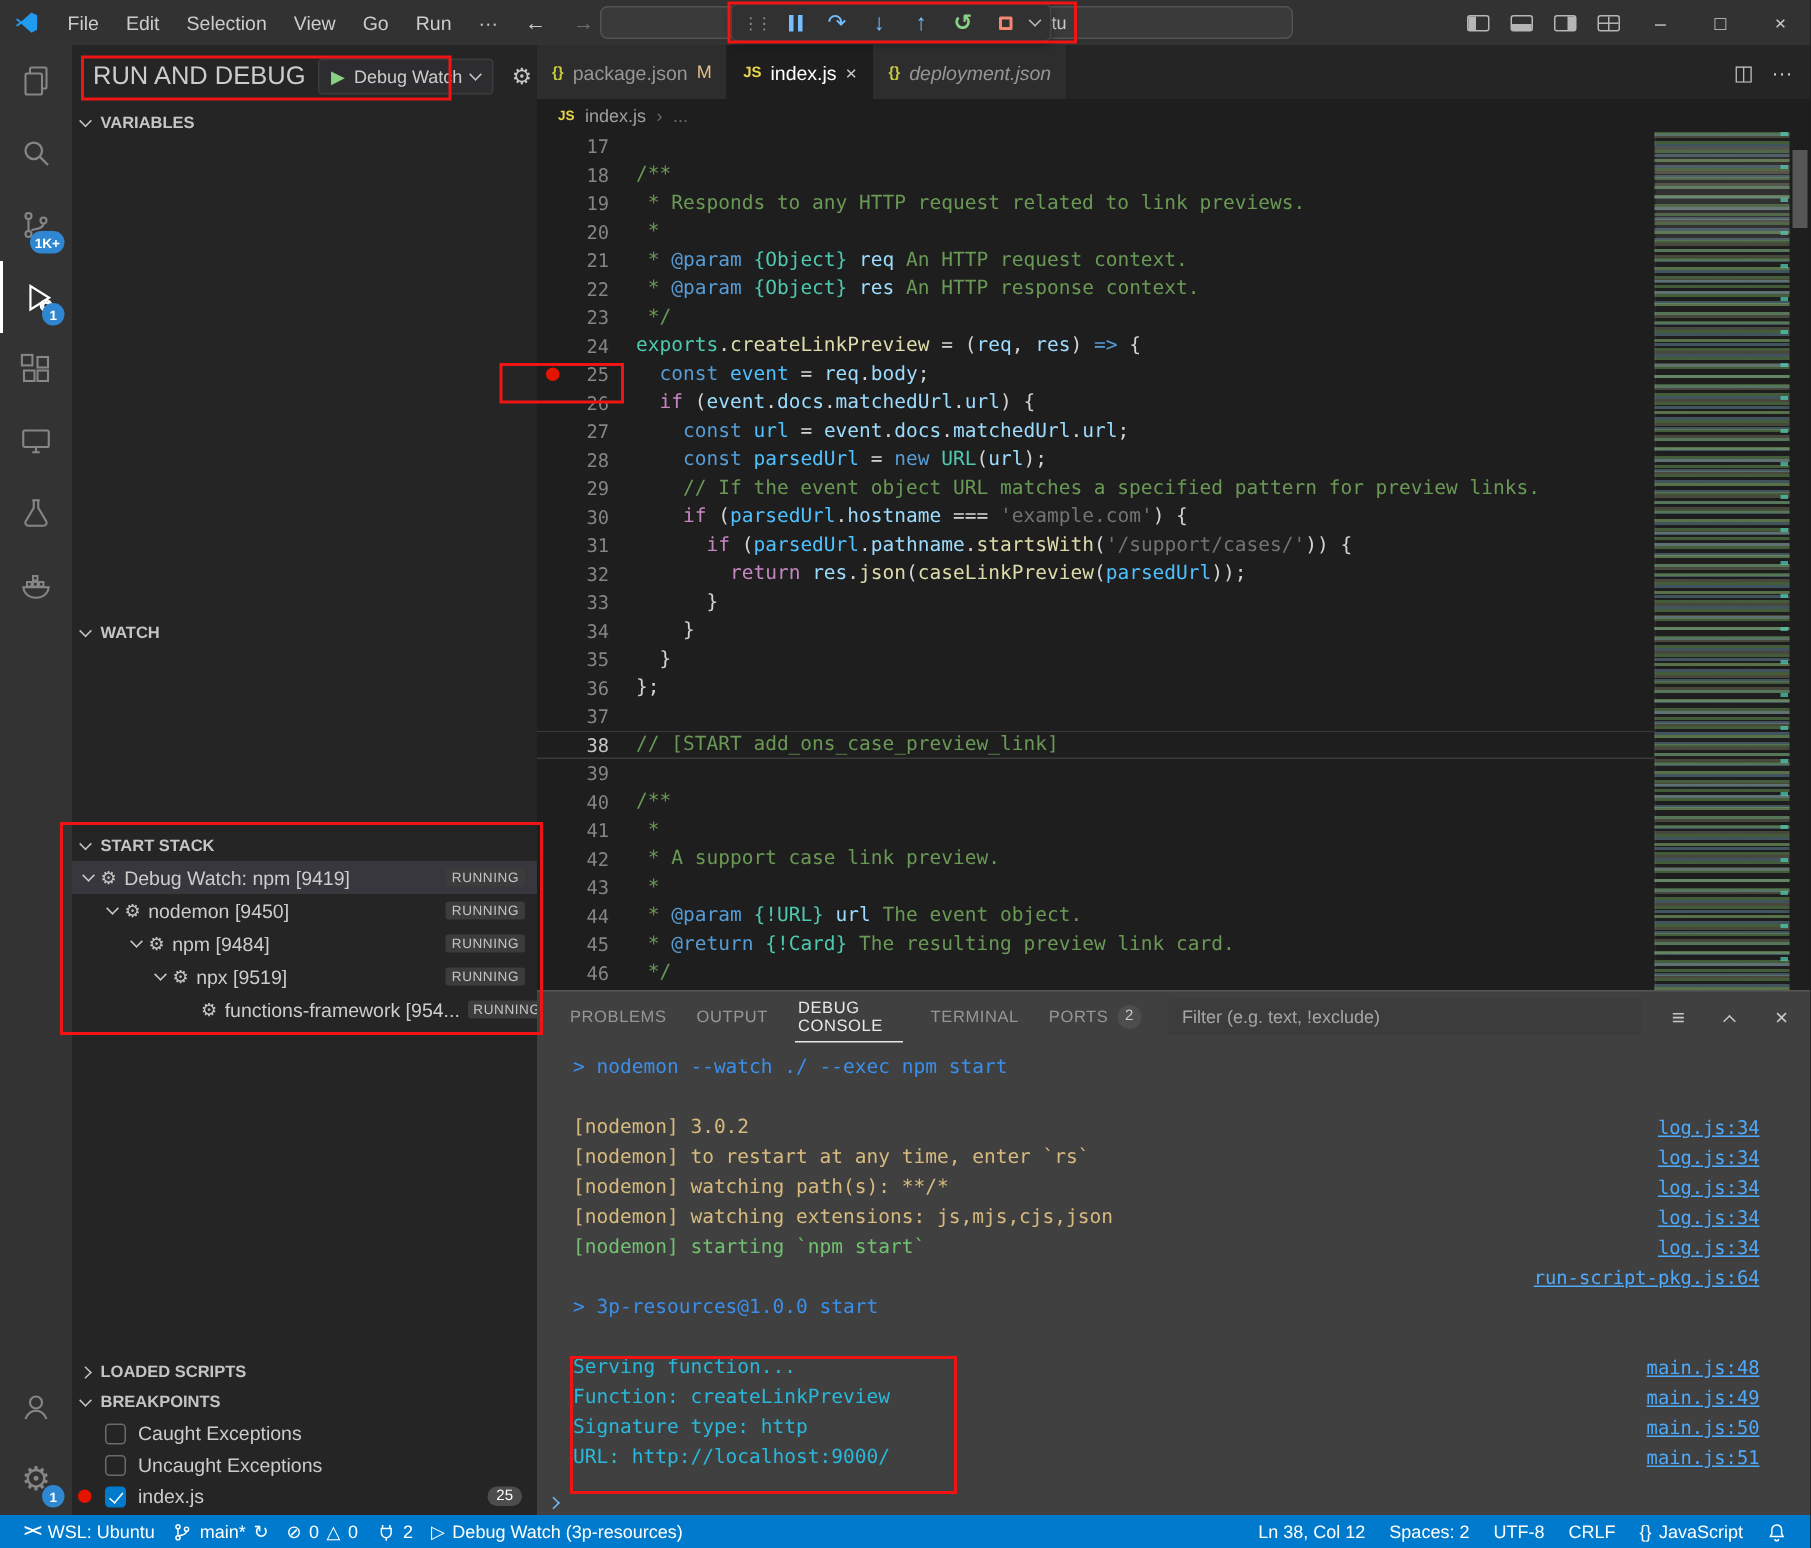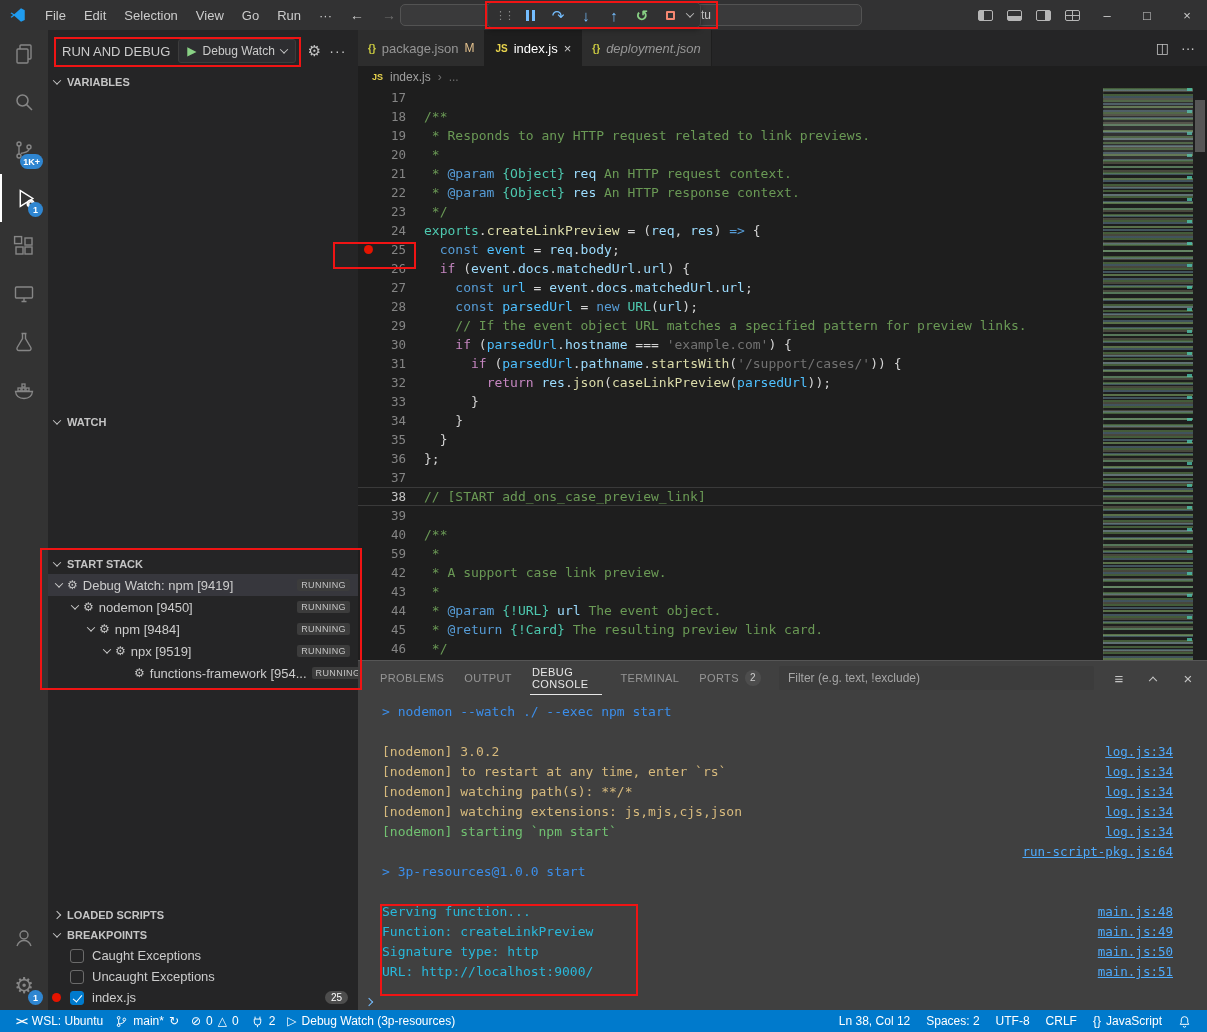--- a/index.html
+++ b/index.html
@@ -44,21 +44,21 @@
   .activitybar{width:48px;background:#333333;display:flex;flex-direction:column;align-items:stretch}
   .ai{height:48px;display:flex;align-items:center;justify-content:center;color:#868686;position:relative}
   .ai.active{color:#ffffff;border-left:2px solid #ffffff}
   .ai .glyph{font-size:22px;line-height:1}
   .abadge{position:absolute;right:5px;bottom:5px;min-width:15px;height:15px;border-radius:8px;background:#2f86d1;color:#fff;font-size:9px;display:flex;align-items:center;justify-content:center;padding:0 3px;font-weight:bold}
   .ab-spacer{flex:1}
 
   
   .sidebar{width:310px;background:#252526;display:flex;flex-direction:column;font-size:13px}
   .sb-header{height:42px;display:flex;align-items:center;padding:0 10px 0 14px;gap:8px}
-  .sb-title{font-size:13px;color:#cccccc;white-space:nowrap}
+  .sb-title{font-size:17px;color:#cccccc;white-space:nowrap}
   .cfg{display:flex;align-items:center;gap:6px;background:#2d2d30;border:1px solid #3c3c3c;border-radius:3px;height:24px;padding:0 8px;color:#cccccc}
   .play{color:#89d185;font-size:12px}
   .cfg-label{font-size:12px;white-space:nowrap}
   .cfg-cv{color:#c5c5c5}
   .hdr-gear{font-size:15px;color:#c5c5c5;margin-left:4px}
   .hdr-more{font-size:14px;color:#c5c5c5;letter-spacing:1px}
   .sec-h{height:20px;display:flex;align-items:center;gap:7px;padding-left:6px;font-size:11px;font-weight:bold;color:#c5c5c5}
   .sec-h .cv{color:#c5c5c5}
   .sec-body.var-body{height:320px}
   .sec-body.watch-body{height:122px}
@@ -419,21 +419,21 @@
             <div class="code-line"><span class="gutter"><span class="bp"></span><span class="lnum">31</span></span><span class="ltext"><span class="t-pun">      </span><span class="t-ctl">if</span><span class="t-pun"> (</span><span class="t-cvar">parsedUrl</span><span class="t-pun">.</span><span class="t-var">pathname</span><span class="t-pun">.</span><span class="t-fn">startsWith</span><span class="t-pun">(</span><span class="t-str">'/support/cases/'</span><span class="t-pun">)) {</span></span></div>
             <div class="code-line"><span class="gutter"><span class="bp"></span><span class="lnum">32</span></span><span class="ltext"><span class="t-pun">        </span><span class="t-ctl">return</span><span class="t-pun"> </span><span class="t-var">res</span><span class="t-pun">.</span><span class="t-fn">json</span><span class="t-pun">(</span><span class="t-fn">caseLinkPreview</span><span class="t-pun">(</span><span class="t-cvar">parsedUrl</span><span class="t-pun">));</span></span></div>
             <div class="code-line"><span class="gutter"><span class="bp"></span><span class="lnum">33</span></span><span class="ltext"><span class="t-pun">      }</span></span></div>
             <div class="code-line"><span class="gutter"><span class="bp"></span><span class="lnum">34</span></span><span class="ltext"><span class="t-pun">    }</span></span></div>
             <div class="code-line"><span class="gutter"><span class="bp"></span><span class="lnum">35</span></span><span class="ltext"><span class="t-pun">  }</span></span></div>
             <div class="code-line"><span class="gutter"><span class="bp"></span><span class="lnum">36</span></span><span class="ltext"><span class="t-pun">};</span></span></div>
             <div class="code-line"><span class="gutter"><span class="bp"></span><span class="lnum">37</span></span><span class="ltext"></span></div>
             <div class="code-line current"><span class="gutter"><span class="bp"></span><span class="lnum">38</span></span><span class="ltext"><span class="t-cm">// [START add_ons_case_preview_link]</span></span></div>
             <div class="code-line"><span class="gutter"><span class="bp"></span><span class="lnum">39</span></span><span class="ltext"></span></div>
             <div class="code-line"><span class="gutter"><span class="bp"></span><span class="lnum">40</span></span><span class="ltext"><span class="t-cm">/**</span></span></div>
-            <div class="code-line"><span class="gutter"><span class="bp"></span><span class="lnum">59</span></span><span class="ltext"><span class="t-cm"> *</span></span></div>
+            <div class="code-line"><span class="gutter"><span class="bp"></span><span class="lnum">41</span></span><span class="ltext"><span class="t-cm"> *</span></span></div>
             <div class="code-line"><span class="gutter"><span class="bp"></span><span class="lnum">42</span></span><span class="ltext"><span class="t-cm"> * A support case link preview.</span></span></div>
             <div class="code-line"><span class="gutter"><span class="bp"></span><span class="lnum">43</span></span><span class="ltext"><span class="t-cm"> *</span></span></div>
             <div class="code-line"><span class="gutter"><span class="bp"></span><span class="lnum">44</span></span><span class="ltext"><span class="t-cm"> * </span><span class="t-kw">@param</span><span class="t-cm"> </span><span class="t-cls">{!URL}</span><span class="t-cm"> </span><span class="t-var">url</span><span class="t-cm"> The event object.</span></span></div>
             <div class="code-line"><span class="gutter"><span class="bp"></span><span class="lnum">45</span></span><span class="ltext"><span class="t-cm"> * </span><span class="t-kw">@return</span><span class="t-cm"> </span><span class="t-cls">{!Card}</span><span class="t-cm"> The resulting preview link card.</span></span></div>
             <div class="code-line"><span class="gutter"><span class="bp"></span><span class="lnum">46</span></span><span class="ltext"><span class="t-cm"> */</span></span></div>
           </div>
         <div class="minimap">
             <div class="mm-marks"></div>
             <div class="mm-slider"></div>
           </div>

